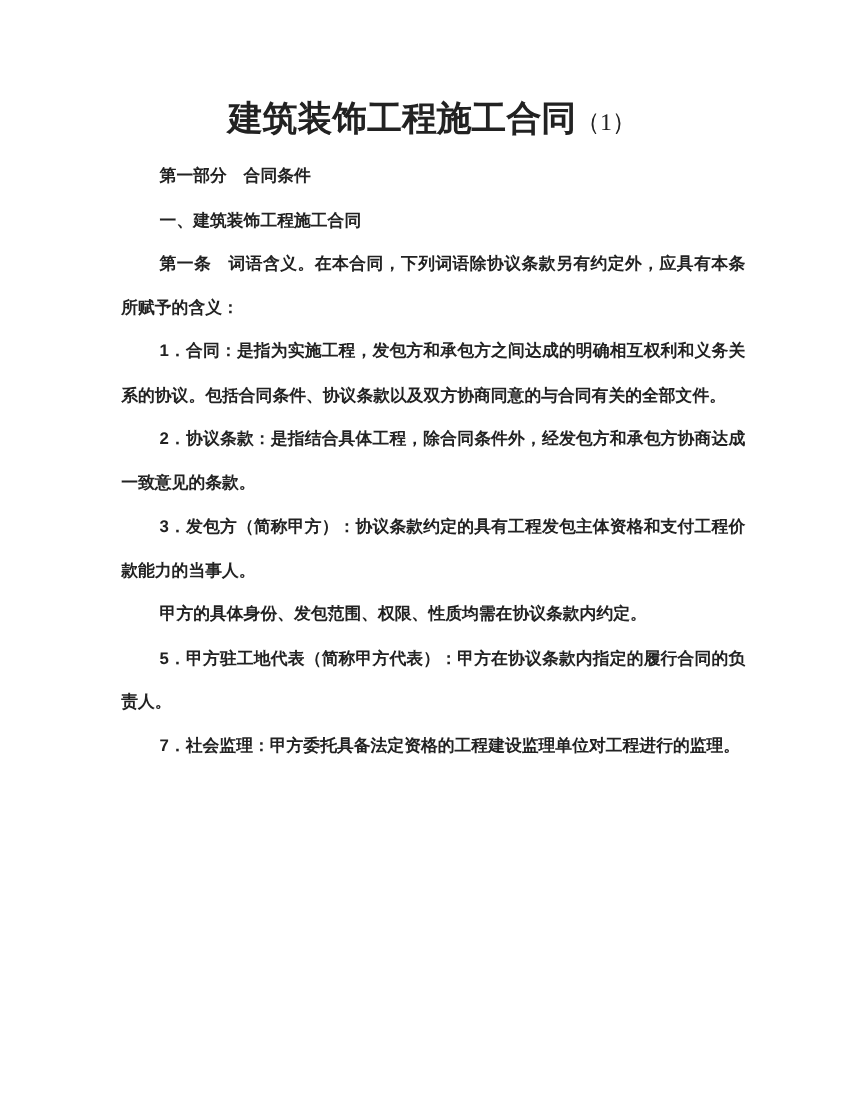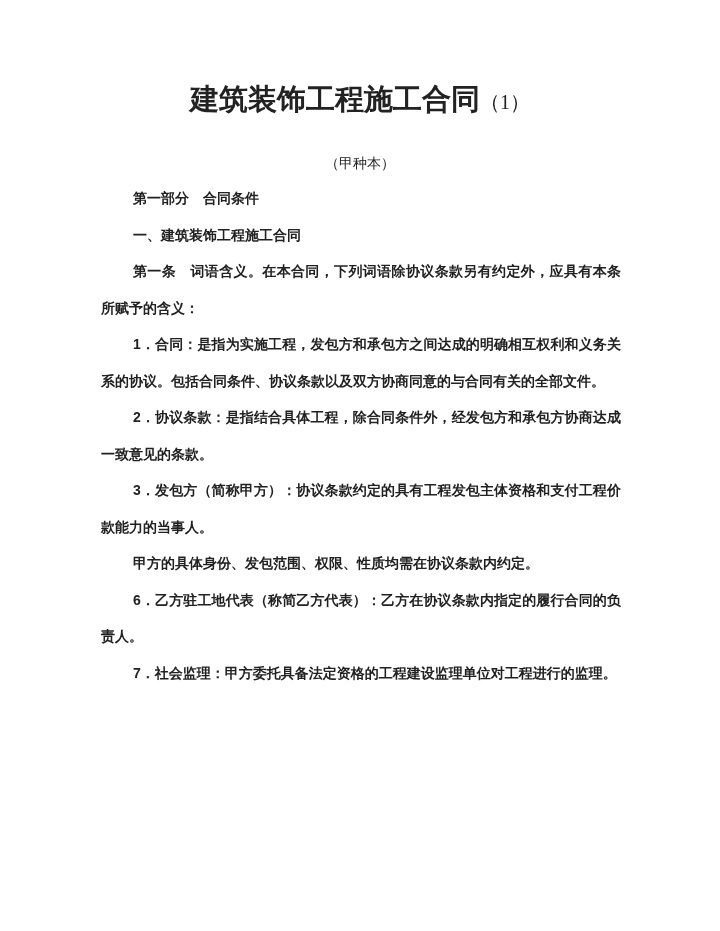--- a/index.html
+++ b/index.html
@@ -49,26 +49,25 @@
     text-indent: 32px;
     font-weight: bold;
   }
 </style>
 </head>
 <body>
 
 <div class="page">
   <h1 class="title"><span>建筑装饰工程施工合同</span><span class="title-note">（1）</span></h1>
 
-  <div class="subtitle">（甲种本）</div>
 
   <div class="content">
     <p class="para">第一部分　合同条件</p>
     <p class="para">一、建筑装饰工程施工合同</p>
     <p class="para">第一条　词语含义。在本合同，下列词语除协议条款另有约定外，应具有本条所赋予的含义：</p>
     <p class="para">1．合同：是指为实施工程，发包方和承包方之间达成的明确相互权利和义务关系的协议。包括合同条件、协议条款以及双方协商同意的与合同有关的全部文件。</p>
     <p class="para">2．协议条款：是指结合具体工程，除合同条件外，经发包方和承包方协商达成一致意见的条款。</p>
     <p class="para">3．发包方（简称甲方）：协议条款约定的具有工程发包主体资格和支付工程价款能力的当事人。</p>
     <p class="para">甲方的具体身份、发包范围、权限、性质均需在协议条款内约定。</p>
-    <p class="para">6．乙方驻工地代表（称简乙方代表）：乙方在协议条款内指定的履行合同的负责人。</p>
+    <p class="para">5．甲方驻工地代表（简称甲方代表）：甲方在协议条款内指定的履行合同的负责人。</p>
     <p class="para">7．社会监理：甲方委托具备法定资格的工程建设监理单位对工程进行的监理。</p>
   </div>
 </div>
 
 </body></html>

